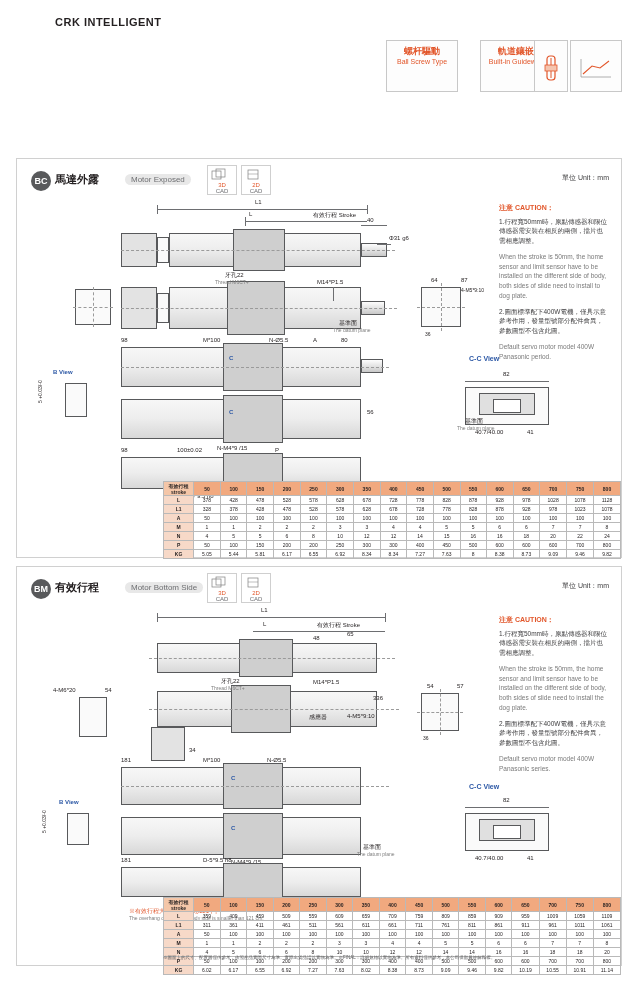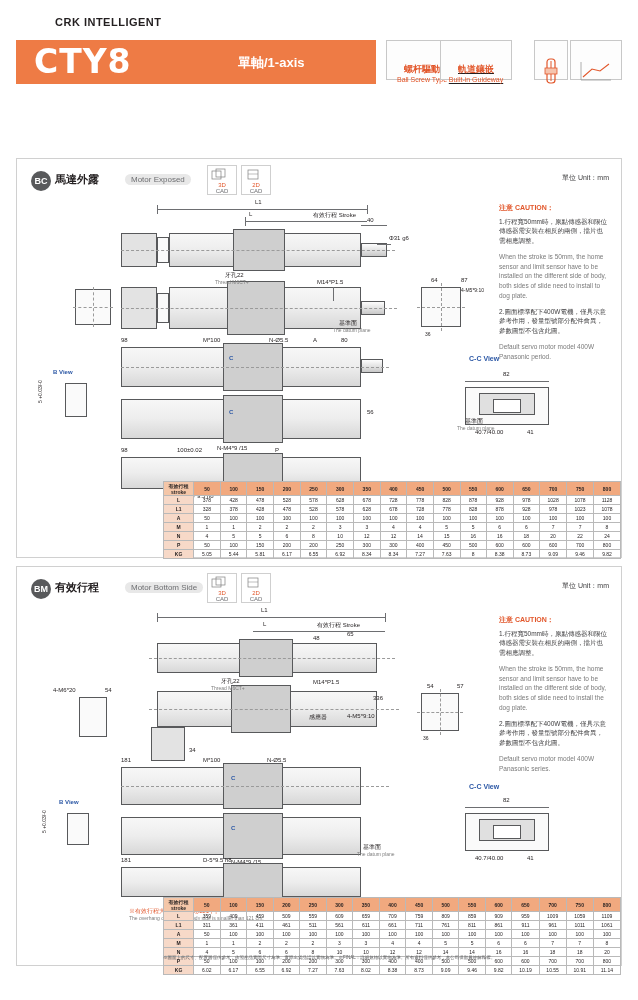--- a/index.html
+++ b/index.html
@@ -29,28 +29,28 @@
   .titlebar .model {
     position: absolute; left: 18px; top: 2px;
     font-size: 33px; font-weight: bold; color: #ffffff;
     letter-spacing: 1px; font-family: "DejaVu Sans", sans-serif;
   }
   .titlebar .axis {
     position: absolute; left: 222px; top: 14px;
     font-size: 13px; color: #ffffff; font-weight: bold;
   }
   .tagbox {
-    position: absolute; top: 40px; height: 40px;
+    position: absolute; top: 40px; height: 52px;
     border: 1px solid #c8c8c8; background: #fdfdfd;
-    text-align: center; padding-top: 22px;
+    text-align: center; padding-top: 4px;
   }
   .tagbox .cn { font-size: 9px; color: #e2562a; font-weight: bold; display: block; line-height: 12px; }
   .tagbox .en { font-size: 7px; color: #e2562a; display: block; line-height: 10px; }
   #tag-screw { left: 386px; width: 72px; }
-  #tag-guide { left: 440px; width: 72px; text-decoration: underline; }
+  #tag-guide { left: 480px; width: 72px; }
   #tag-icon1 { left: 534px; width: 34px; }
   #tag-icon2 { left: 570px; width: 52px; }
   .icn { width: 100%; height: 100%; display: flex; align-items: center; justify-content: center; }
 
   
   .sec-head {
     position: absolute; left: 30px; top: 112px;
   }
   .sec-head .bar {
     position: absolute; left: -10px; top: 2px; width: 3px; height: 16px; background: #ee7b45;
@@ -140,24 +140,20 @@
 </style>
 </head>
 <body>
 
 <div class="page">
 
   <div class="brand">
     <span>CRK INTELLIGENT</span>
   </div>
 
-  <div class="titlebar">
-    <div class="model">CTY8</div>
-    <div class="axis">單軸/1-axis</div>
-  </div>
 
   <div class="tagbox" id="tag-screw">
     <span class="cn">螺杆驅動</span>
     <span class="en">Ball Screw Type</span>
   </div>
   <div class="tagbox" id="tag-guide">
     <span class="cn">軌道鑲嵌</span>
     <span class="en">Built-in Guideway</span>
   </div>
   <div class="tagbox" id="tag-icon1">

